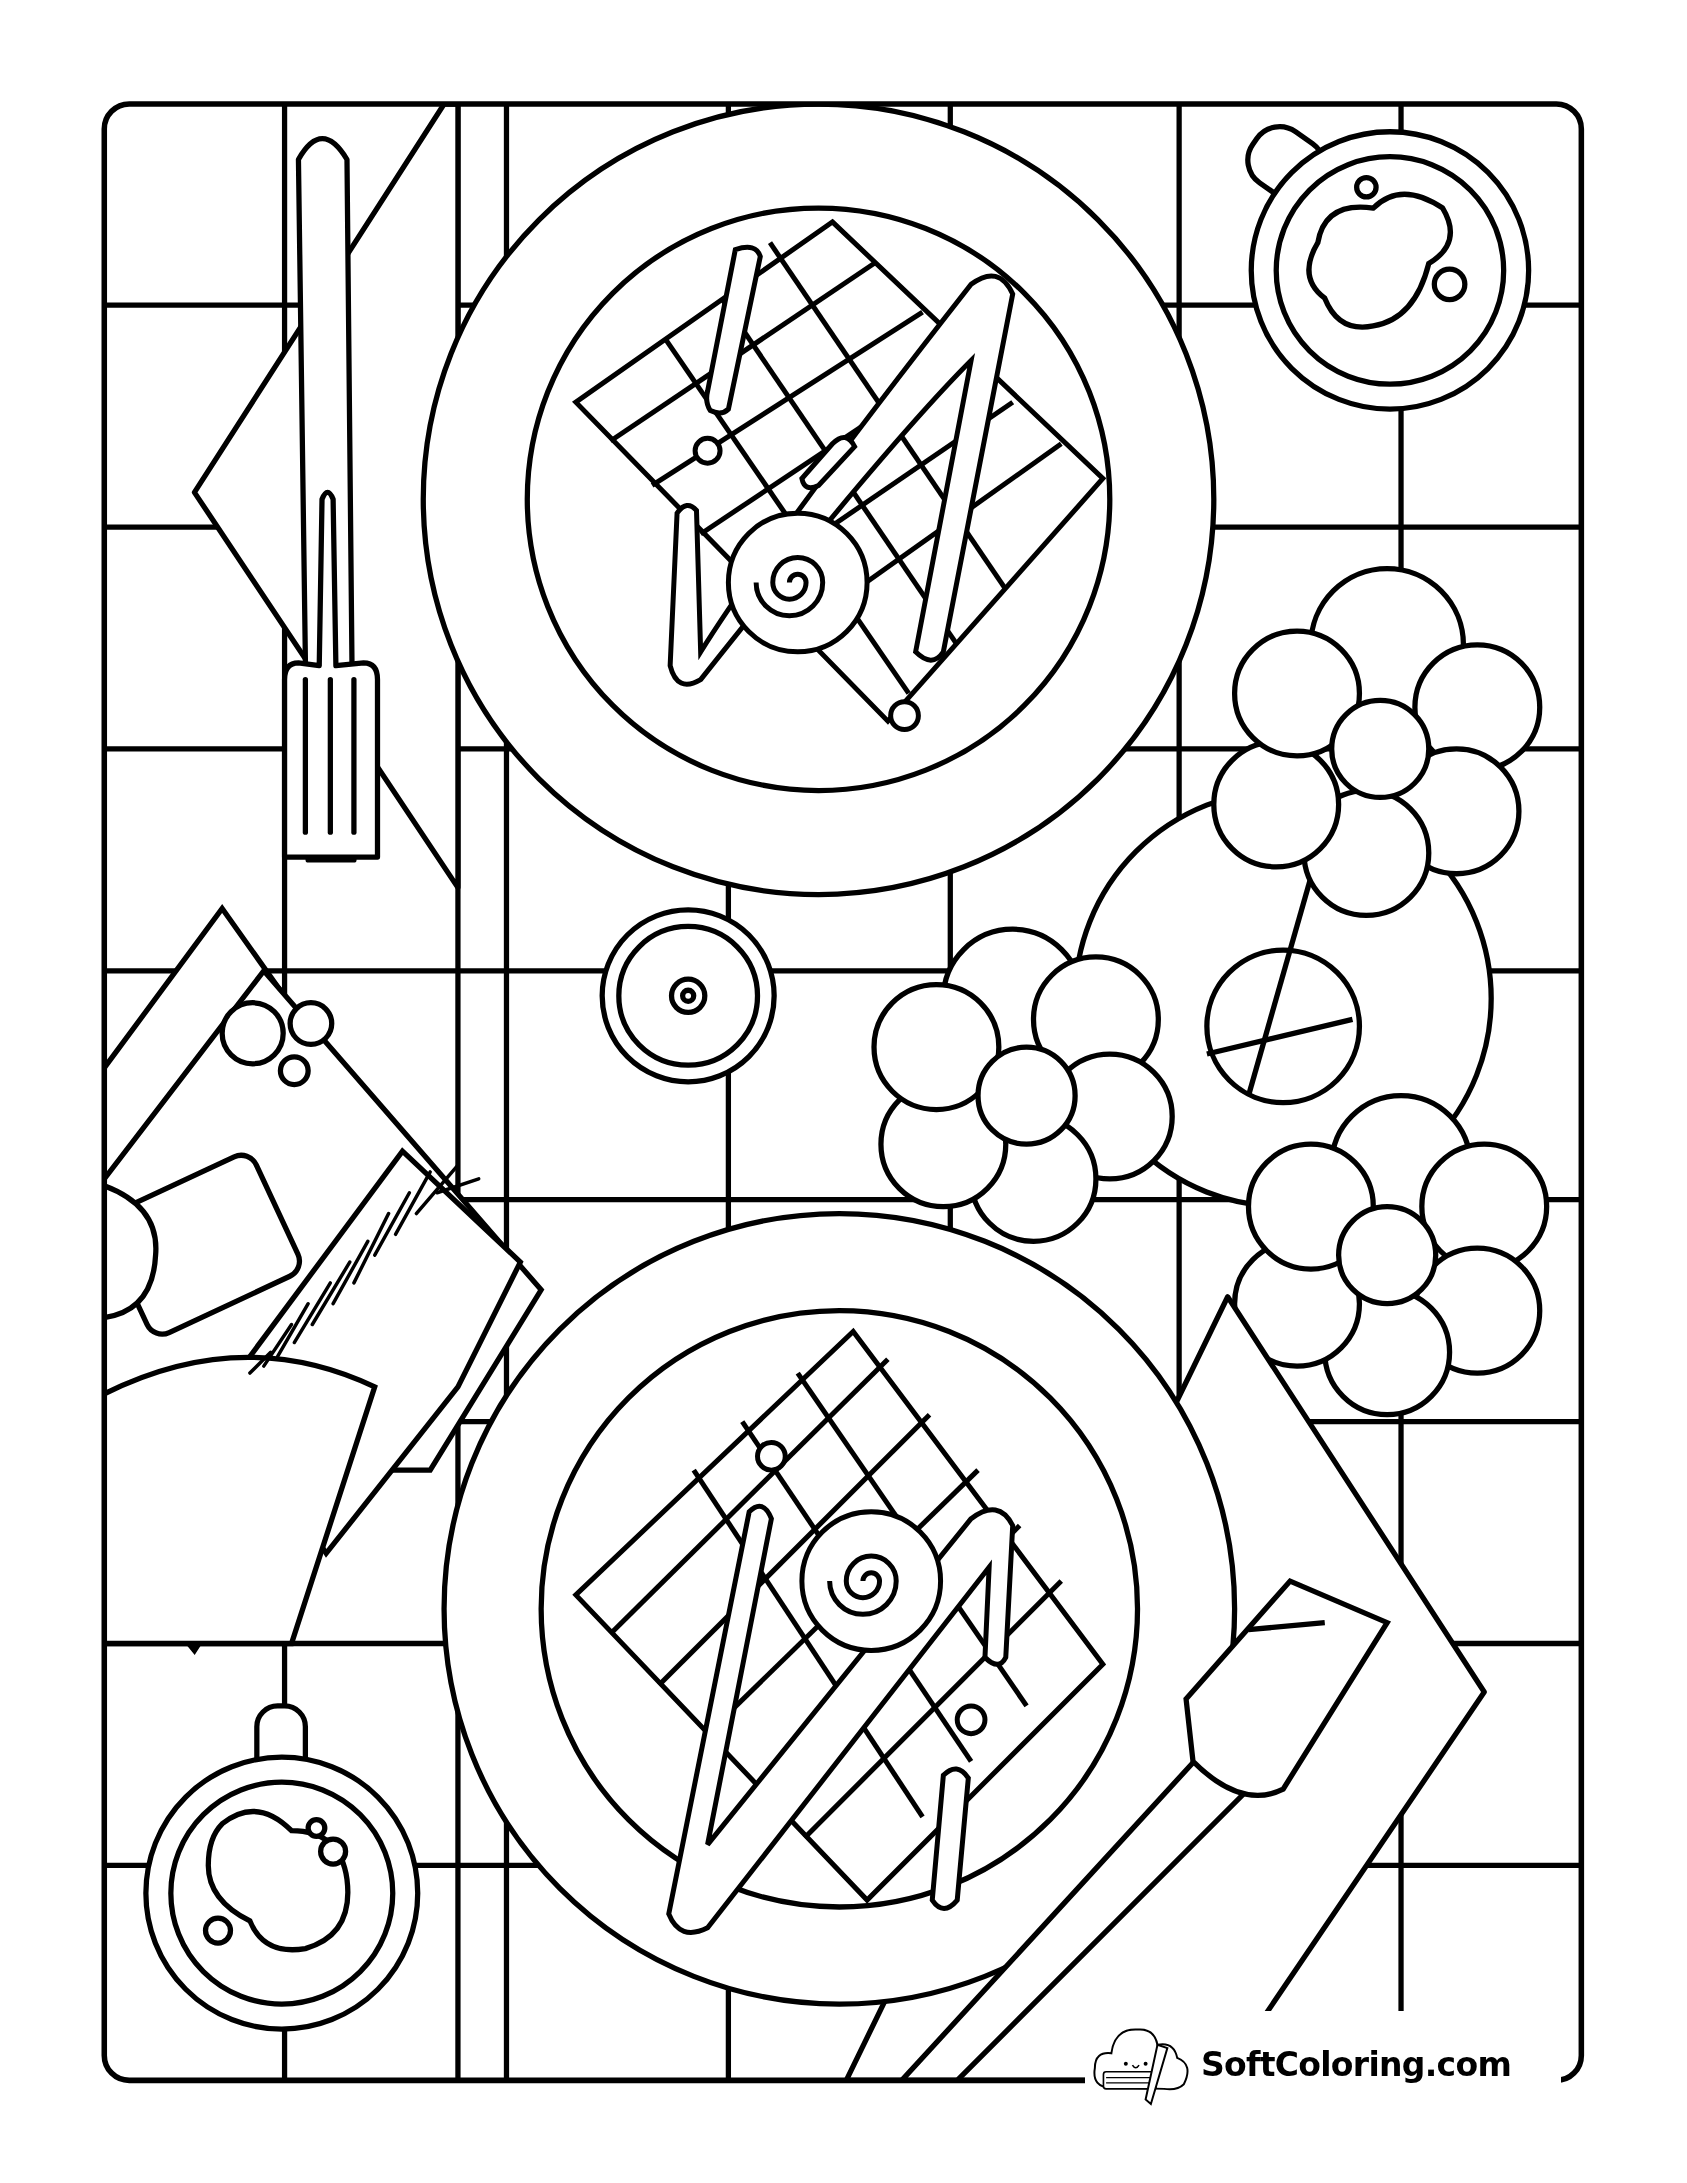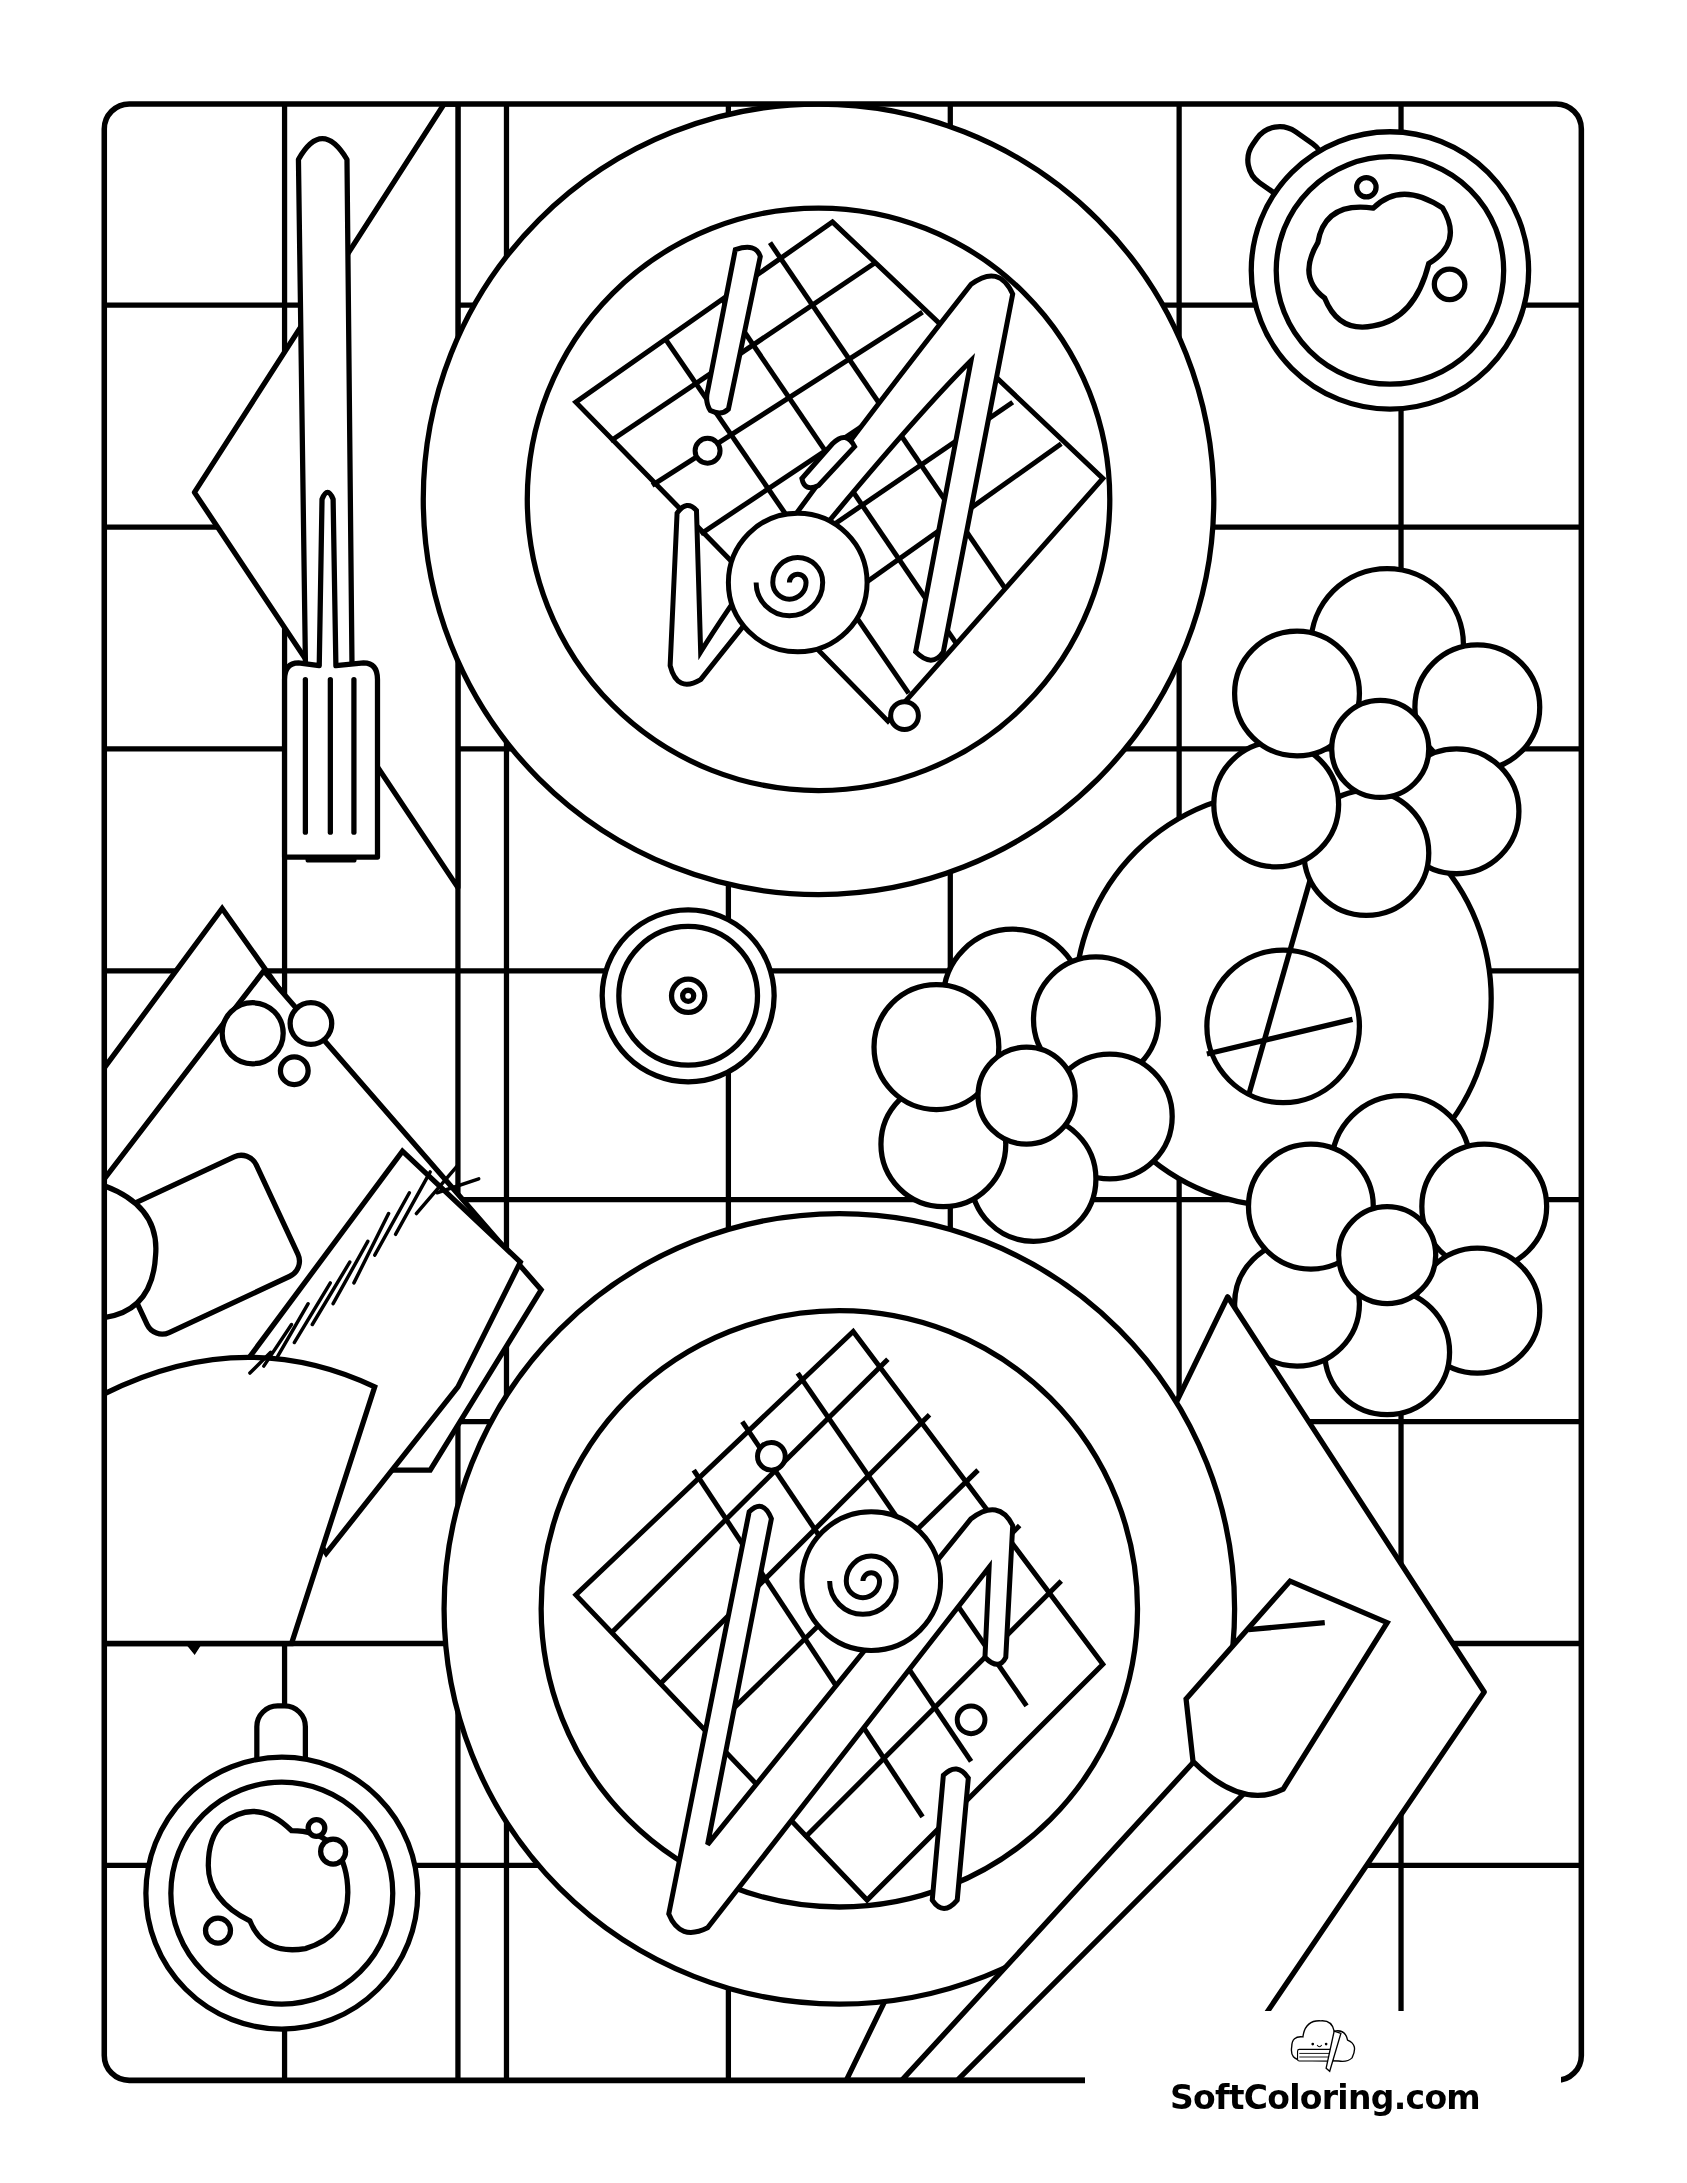--- a/index.html
+++ b/index.html
@@ -1,21 +1,21 @@
 <!DOCTYPE html>
 <html style="font-size:10.6px"><head>
 <meta charset="utf-8">
 <style>
   html,body{margin:0;padding:0;background:#ffffff;}
   body{width:1687px;height:2183px;position:relative;overflow:hidden;font-family:"DejaVu Sans",sans-serif;}
   #art{position:absolute;left:0;top:0;width:1687px;height:2183px;}
   .ln{fill:none;stroke:#000;stroke-width:8;stroke-linecap:round;stroke-linejoin:round;}
   .wf{fill:#fff;stroke:#000;stroke-width:8;stroke-linejoin:round;}
   .thin{fill:none;stroke:#000;stroke-width:5;stroke-linecap:round;}
-  #logo{position:absolute;left:1085px;top:2011px;width:476px;height:106px;background:#fff;display:flex;align-items:center;flex-direction:column;}
+  #logo{position:absolute;left:1085px;top:2011px;width:476px;height:106px;background:#fff;display:flex;align-items:center;}
   #logo .mark{width:112px;height:99px;}
   #logo .txt{font-family:"DejaVu Sans",sans-serif;font-weight:bold;font-size:33px;color:#000;margin-left:4px;letter-spacing:-0.7px;}
 </style>
 </head>
 <body>
 
 <svg id="art" viewBox="0 0 1216 1574" xmlns="http://www.w3.org/2000/svg">
   <defs>
     <clipPath id="frameClip">
         <rect x="75" y="75" width="1065" height="1425" rx="18"></rect>

